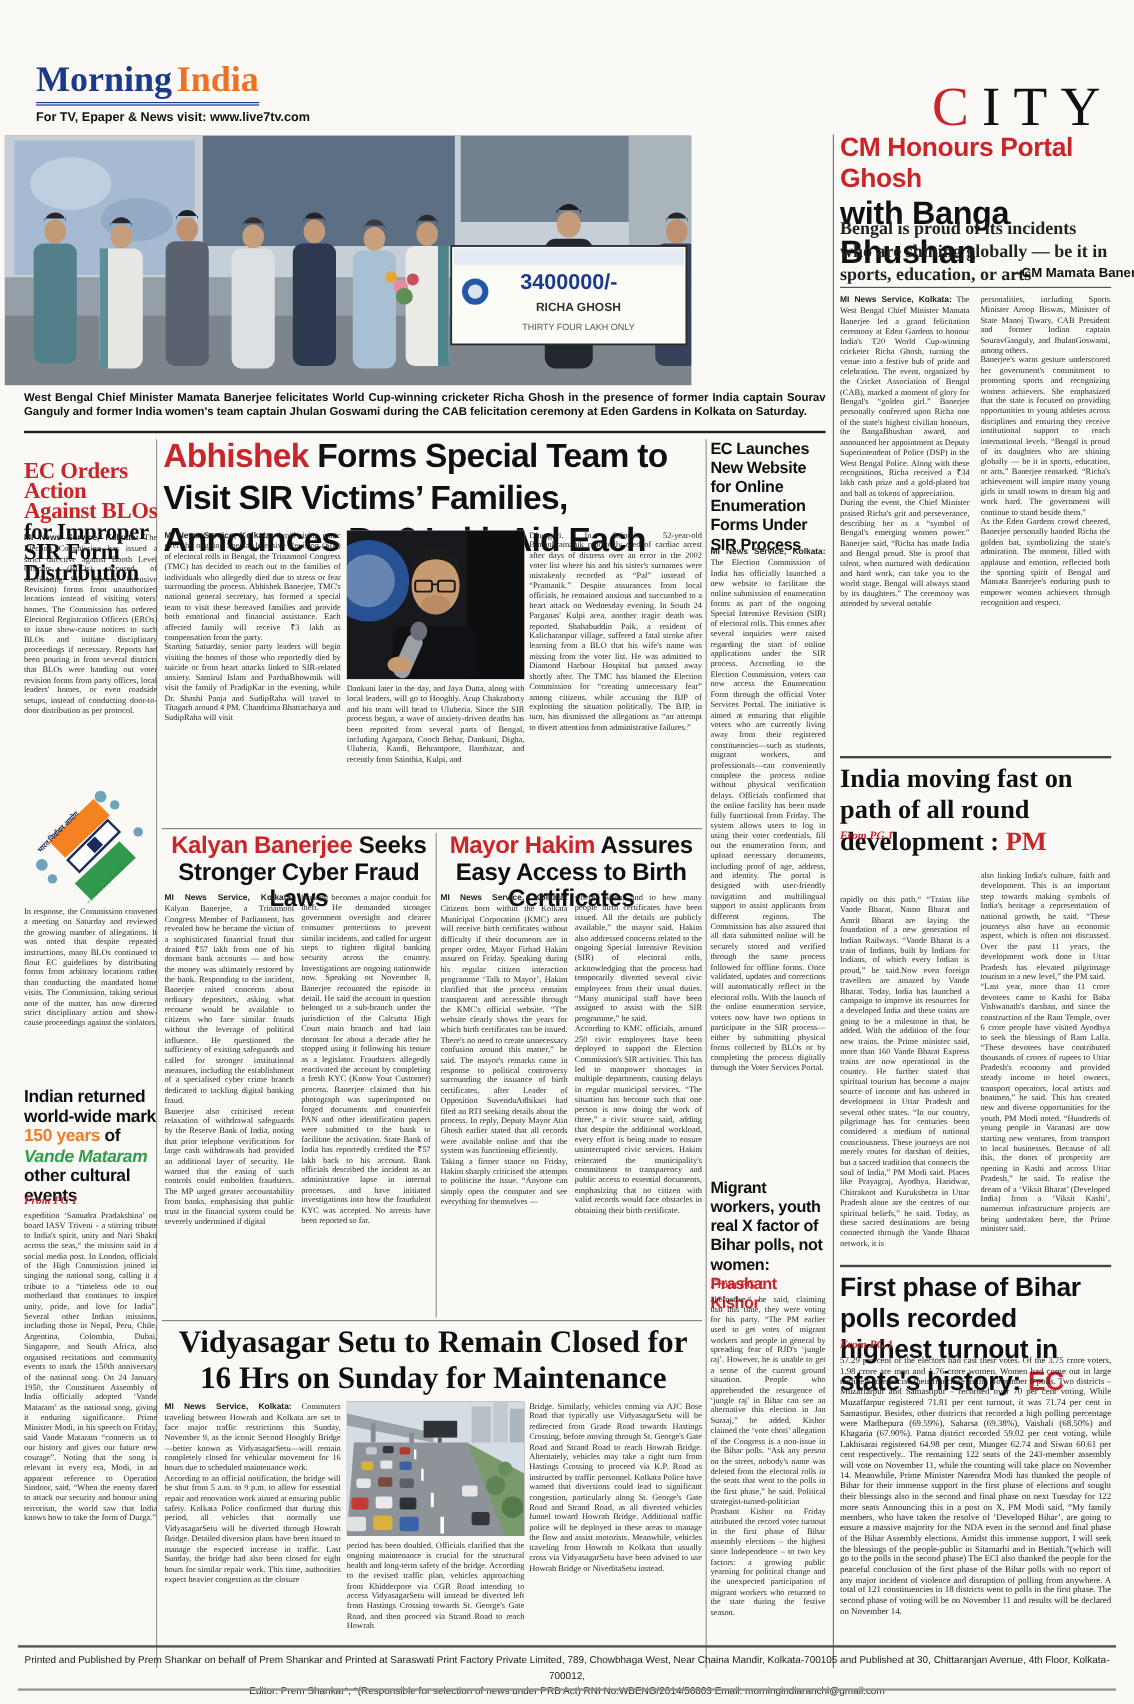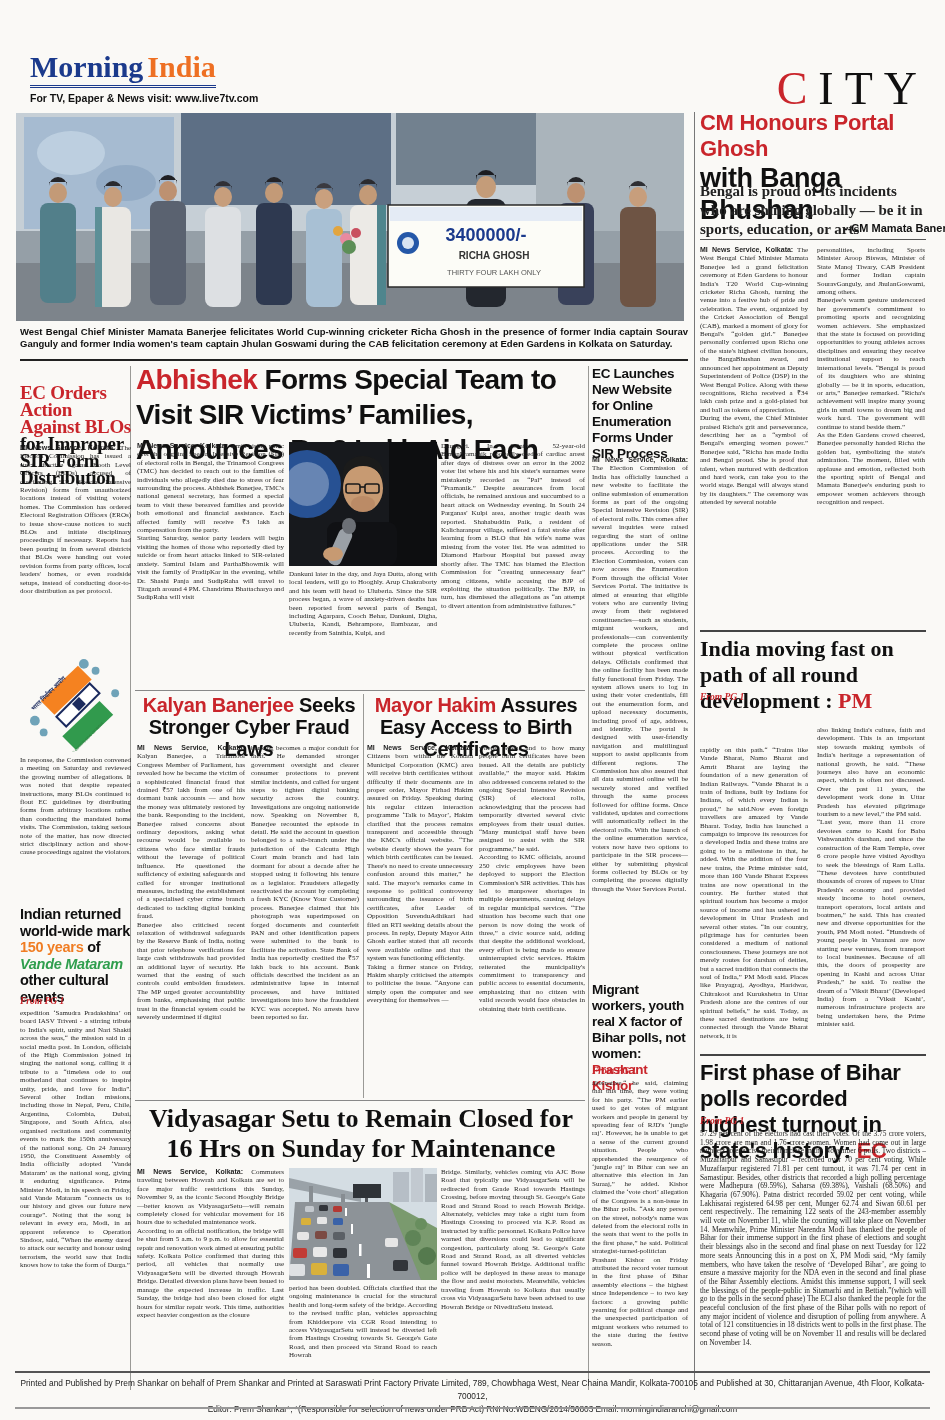--- a/index.html
+++ b/index.html
@@ -35,21 +35,21 @@
   <div class="abs" style="left:30px;top:118px;width:37px;height:37px;background:#1f3da8;color:#fff;font:700 23px/37px 'Liberation Sans',sans-serif;text-align:center;">03</div>
   <div class="abs" style="left:69px;top:118px;width:6px;height:37px;background:#f2d400;"></div>
   <div class="abs" style="left:82px;top:119px;font:700 12.5px/1.35 'Liberation Sans',sans-serif;color:#111;">
     <div>Kolkata, Sunday</div>
     <div>9 November, 2025</div>
   </div>
   <div class="abs" style="left:700px;top:62px;width:228px;font:400 46px 'Liberation Serif',serif;letter-spacing:11px;text-align:right;color:#101010;">
     <span class="red">C</span><span>ITY</span>
   </div>
 
-  <div class="photo" style="left:16px;top:113px;width:668px;height:208px;">
+  <div class="photo" style="left:4px;top:113px;width:572px;height:208px;">
     <svg width="668" height="208" viewBox="0 0 668 208">
       <rect width="668" height="208" fill="#c6cfd6"></rect>
       <rect x="8" y="4" width="150" height="112" fill="#a6bbd1"></rect>
       <ellipse cx="55" cy="40" rx="34" ry="22" fill="#c3d4e4" opacity="0.8"></ellipse>
       <ellipse cx="110" cy="70" rx="30" ry="18" fill="#8fa8c2" opacity="0.8"></ellipse>
       <rect x="165" y="0" width="210" height="92" fill="#5d6f85"></rect>
       <rect x="380" y="0" width="140" height="72" fill="#72818f"></rect>
       <rect x="520" y="0" width="148" height="122" fill="#aab4bb"></rect>
       <rect x="0" y="118" width="668" height="34" fill="#959fa7"></rect>
       <rect x="0" y="150" width="668" height="58" fill="#7d848b"></rect>

